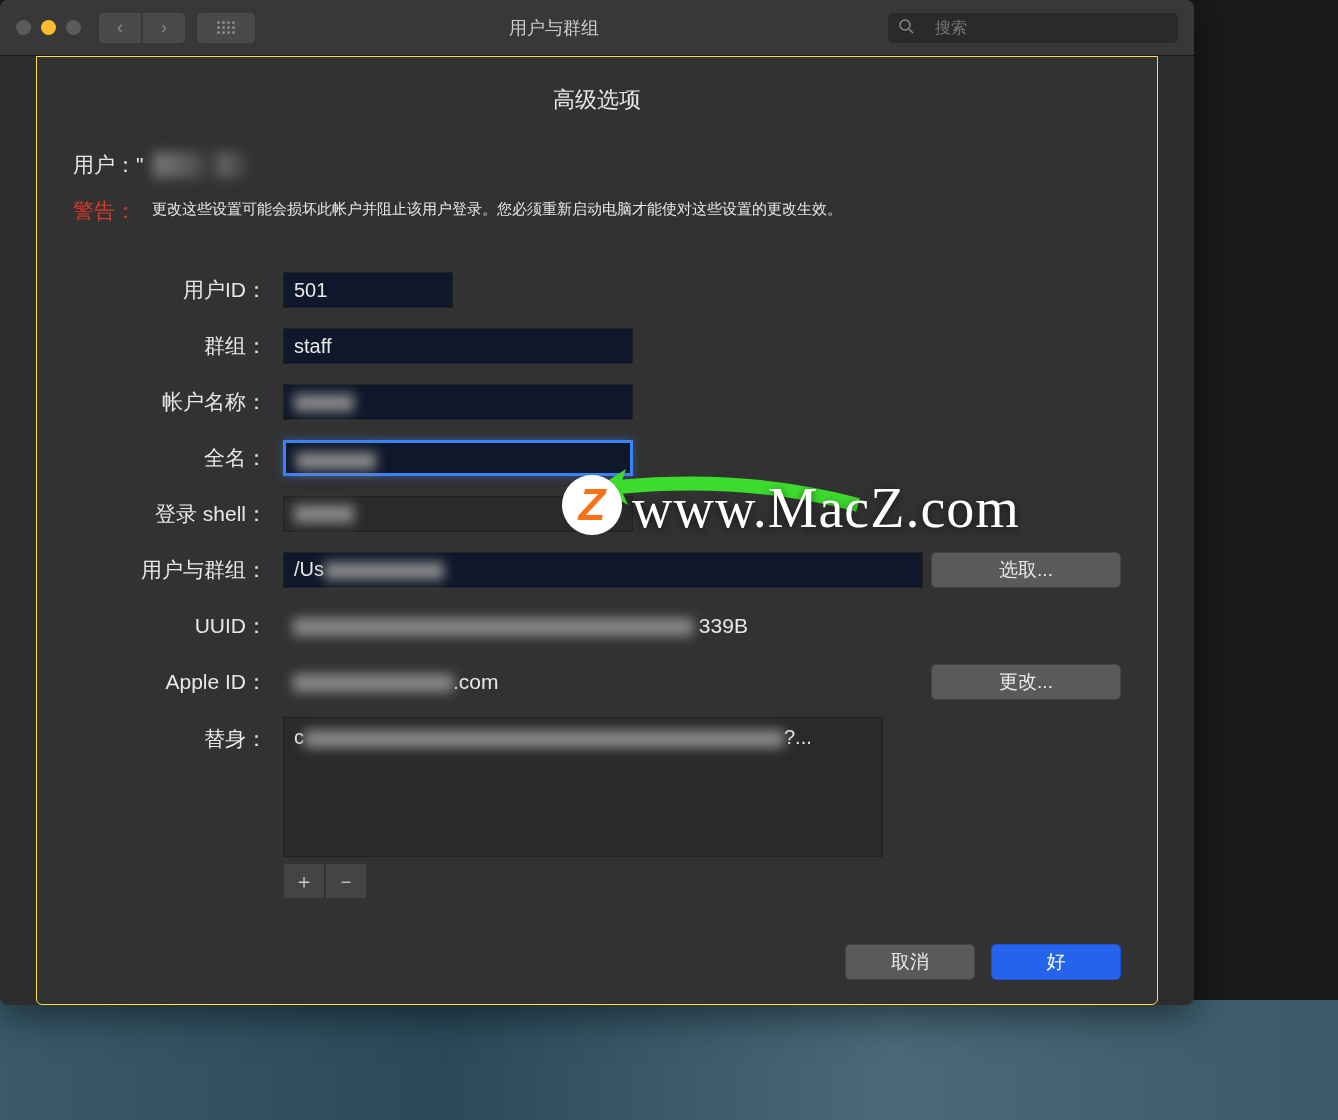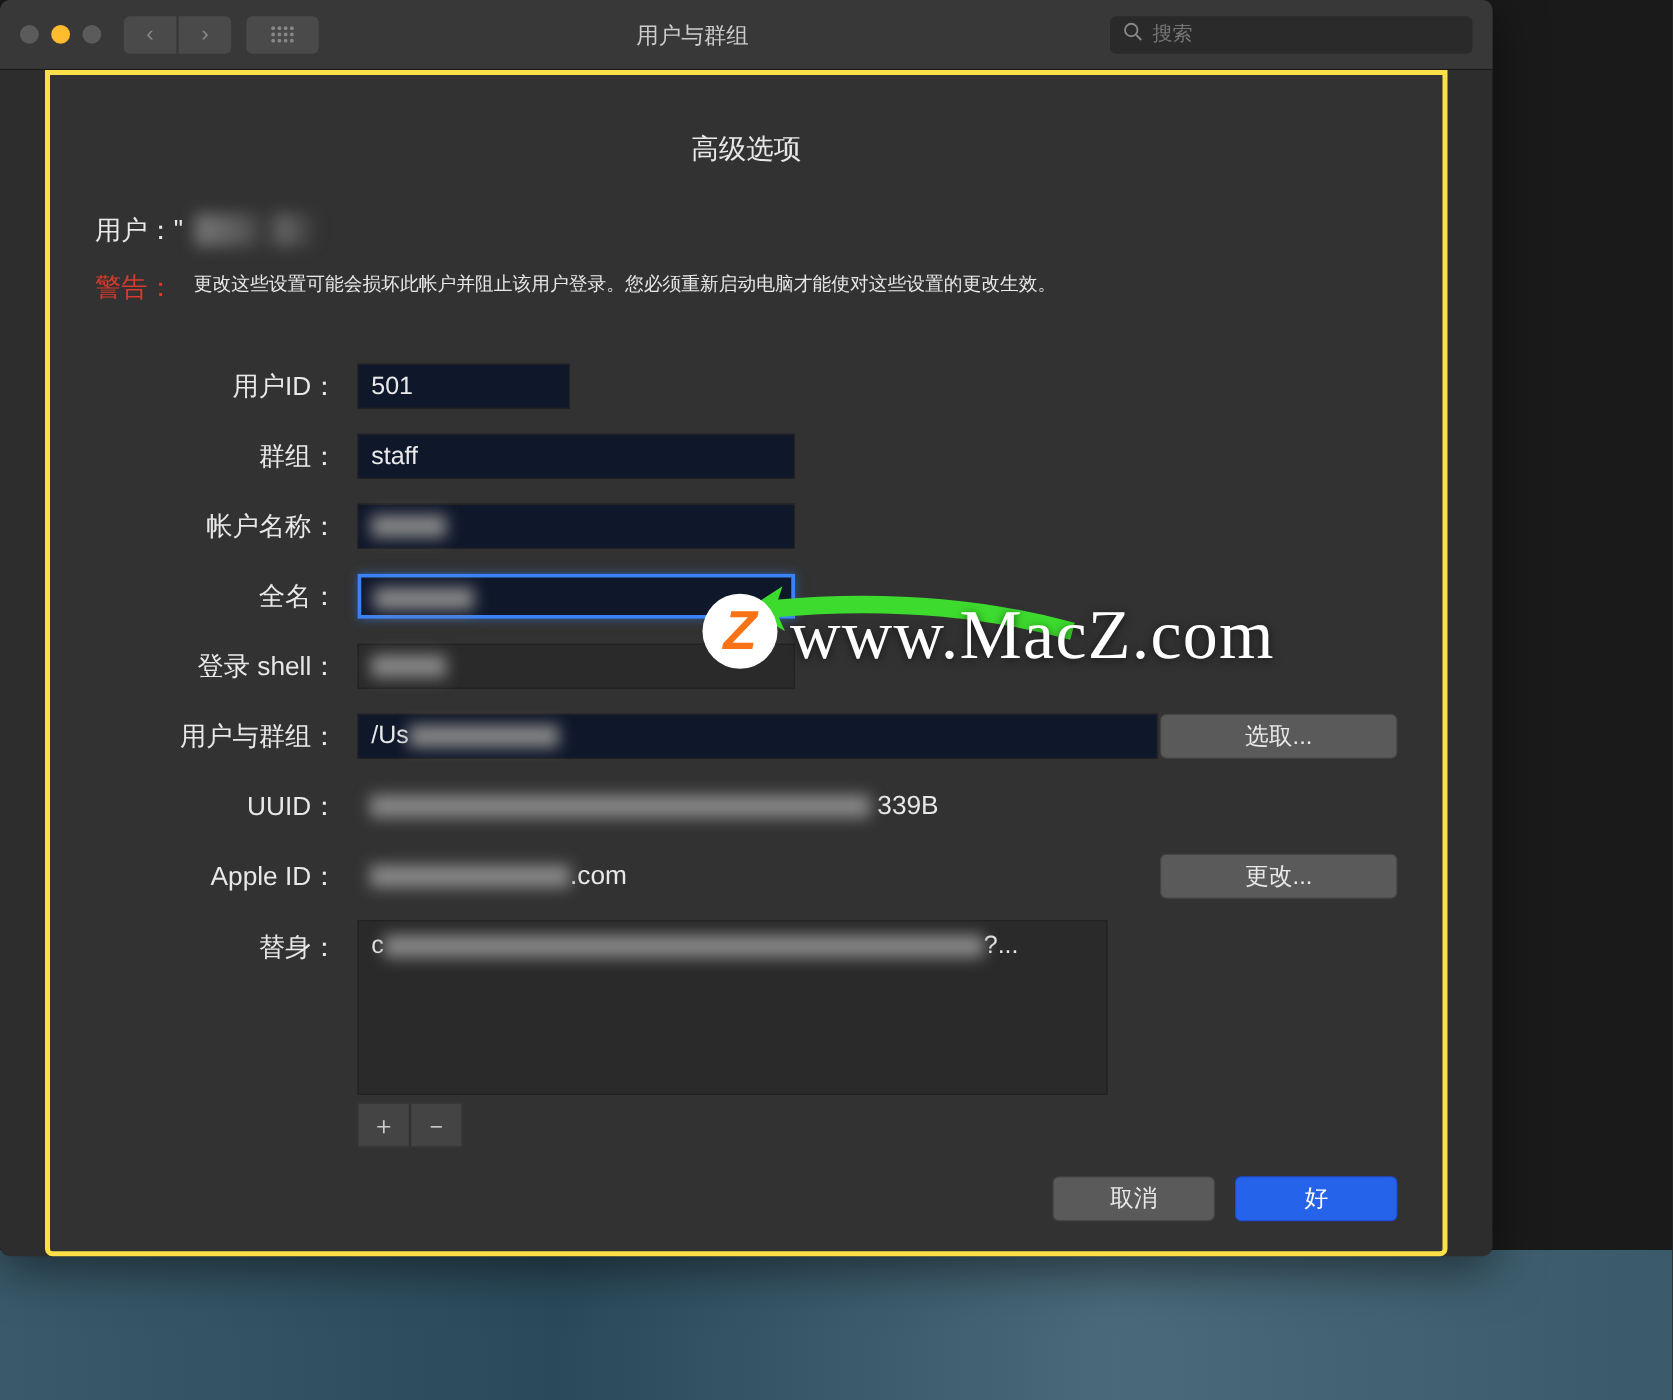--- a/index.html
+++ b/index.html
@@ -93,44 +93,44 @@
       padding-right: 47px;
     }
     .search-box {
       width: 290px;
       height: 30px;
       background: #2a2a2a;
       border-radius: 5px;
       display: flex;
       align-items: center;
       padding: 0 10px;
-      gap: 8px;
+      gap: 21px;
     }
     .search-icon {
       color: #888;
       font-size: 16px;
     }
     .search-input {
       background: transparent;
       border: none;
       color: #888;
       font-size: 16px;
       outline: none;
       flex: 1;
     }
     .dialog {
       position: absolute;
       top: 56px;
       left: 36px;
       right: 36px;
       bottom: 0;
       background: #323232;
-      border: 4px solid #fde047;
+      border: 1px solid #fde047;
       border-radius: 0 0 6px 6px;
-      padding: 44px 36px;
+      padding: 28px 36px;
     }
     .dialog-title {
       text-align: center;
       color: #e8e8e8;
       font-size: 22px;
       font-weight: 500;
       margin-bottom: 36px;
     }
     .user-row {
       display: flex;

